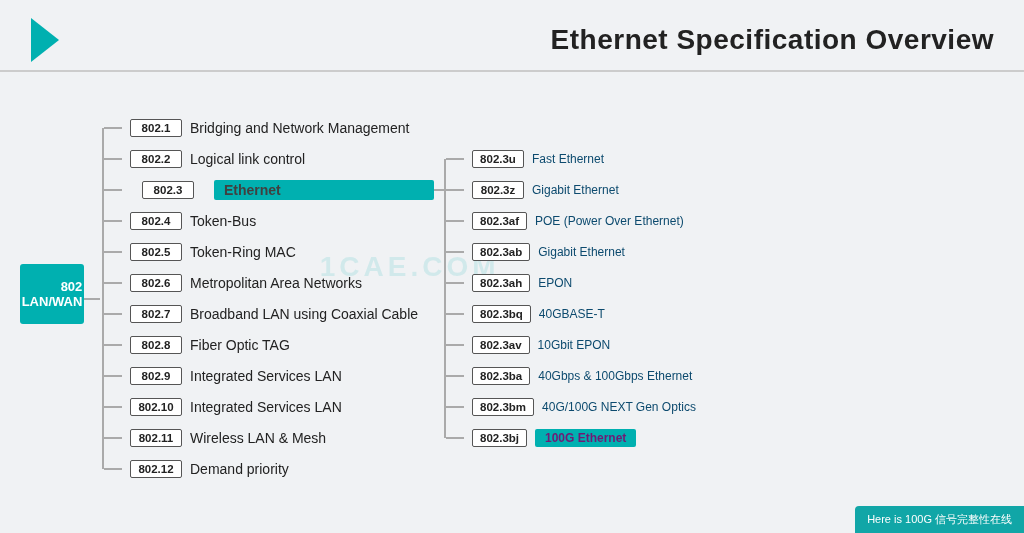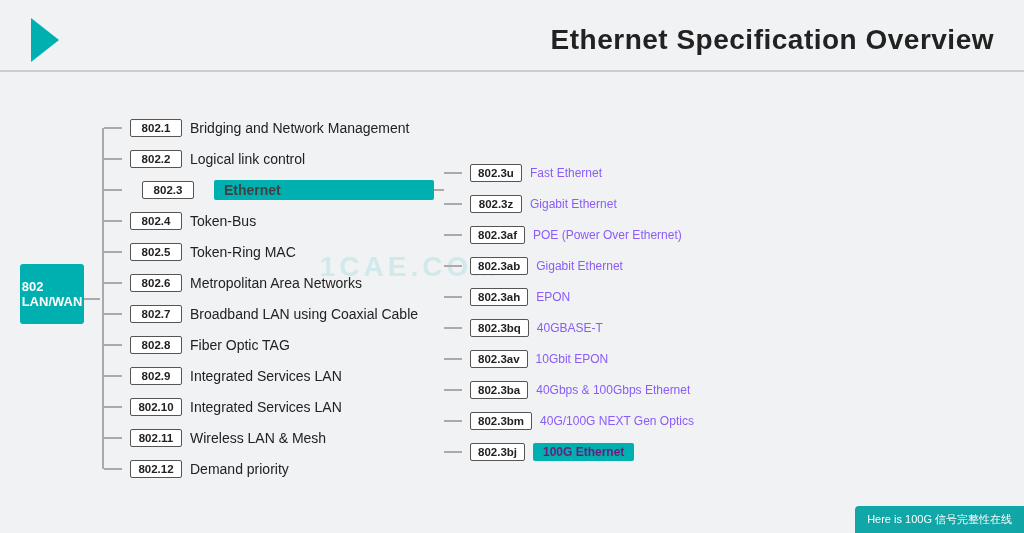--- a/index.html
+++ b/index.html
@@ -50,21 +50,21 @@
       gap: 0px;
       align-items: flex-start;
       height: calc(533px - 80px);
     }
     
     .lanwan-box {
       background: #00b0b0;
       color: white;
       font-size: 13px;
       font-weight: bold;
-      text-align: left;
+      text-align: right;
       padding: 10px 8px;
       border-radius: 3px;
       width: 64px;
       min-height: 60px;
       display: flex;
       align-items: center;
       justify-content: center;
       flex-shrink: 0;
       align-self: center;
       margin-top: -10px;
@@ -116,21 +116,21 @@
       display: inline-block;
     }
     .right-rows {
       display: flex;
       flex-direction: column;
       gap: 3px;
       margin-left: 0;
     }
     .right-label {
       font-size: 12px;
-      color: #8b5cf6;
+      color: #0c4a6e;
       white-space: nowrap;
     }
     .right-label.highlight-100g {
       background: #00b0b0;
       color: #701a75;
       padding: 2px 10px;
       font-weight: bold;
       border-radius: 2px;
       display: inline-block;
     }
@@ -268,21 +268,21 @@
             <div class="row-item">
               <div class="h-line"></div>
               <div class="code-box">802.12</div>
               <span class="row-label">Demand priority</span>
             </div>
           </div>
       </div>
 
       <div style="width:10px;flex-shrink:0;"></div>
 
-      <div style="display:flex;flex-direction:column;align-items:stretch;flex-shrink:0;">
+      <div style="display:flex;align-items:stretch;flex-shrink:0;">
 
         <div style="width:2px;background:#aaa;align-self:stretch;margin-top:14px;margin-bottom:14px;"></div>
         <div class="right-rows" id="right-rows-container">
         <div class="row-item">
               <div class="h-line"></div>
               <div class="code-box">802.3u</div>
               <span class="right-label">Fast Ethernet</span>
             </div>
             <div class="row-item">
               <div class="h-line"></div>

